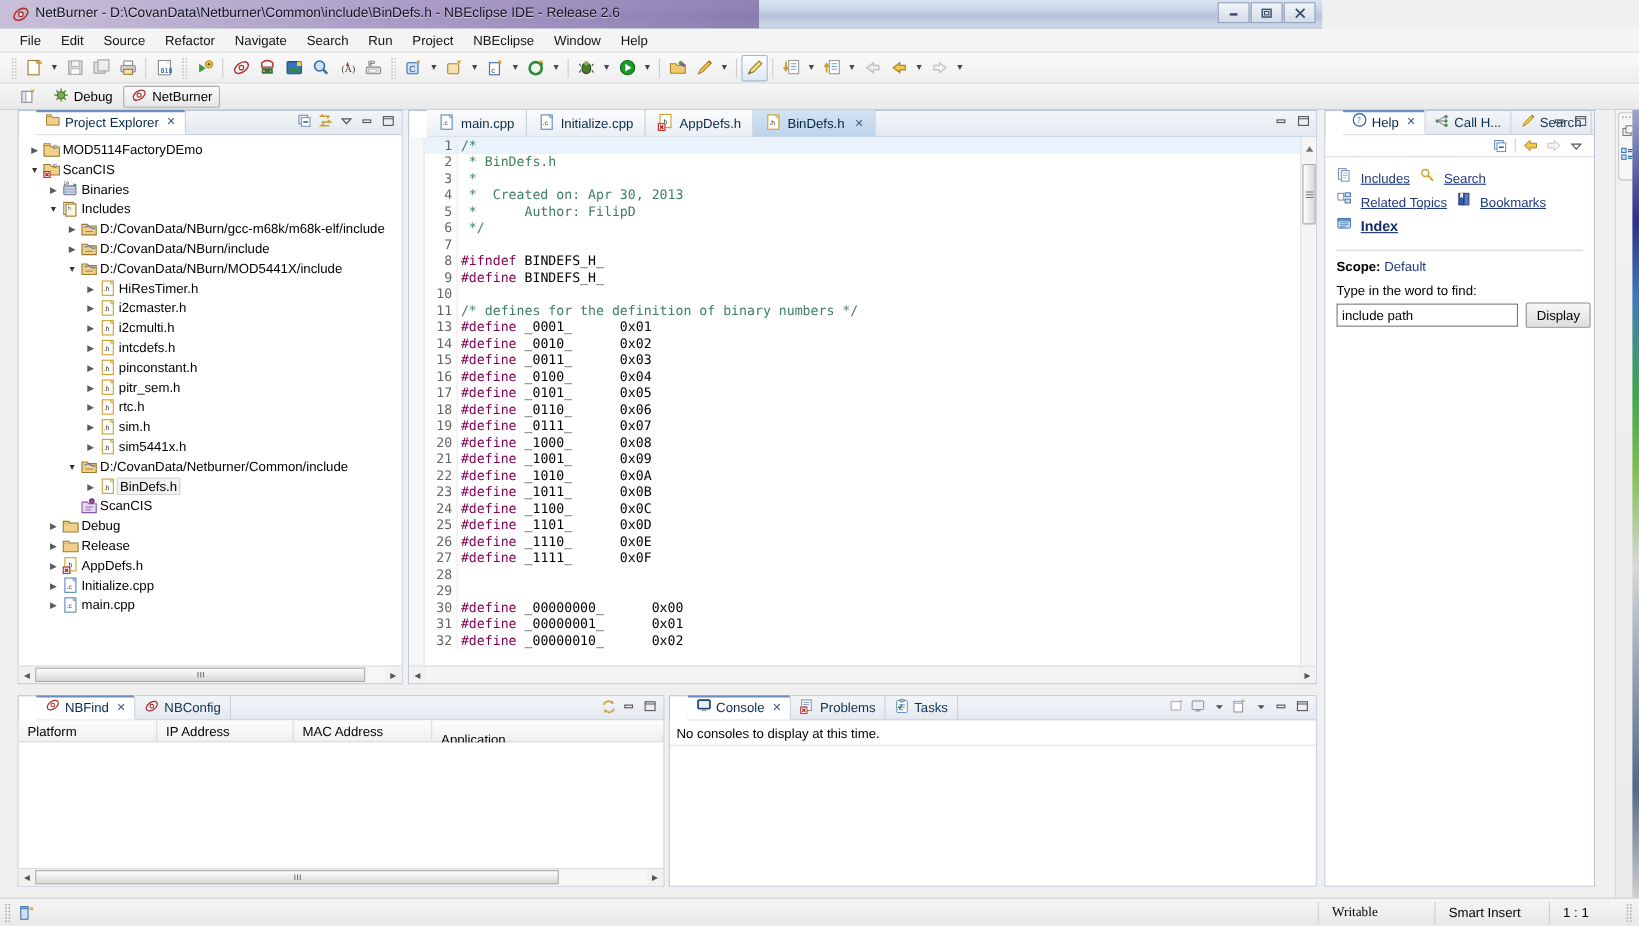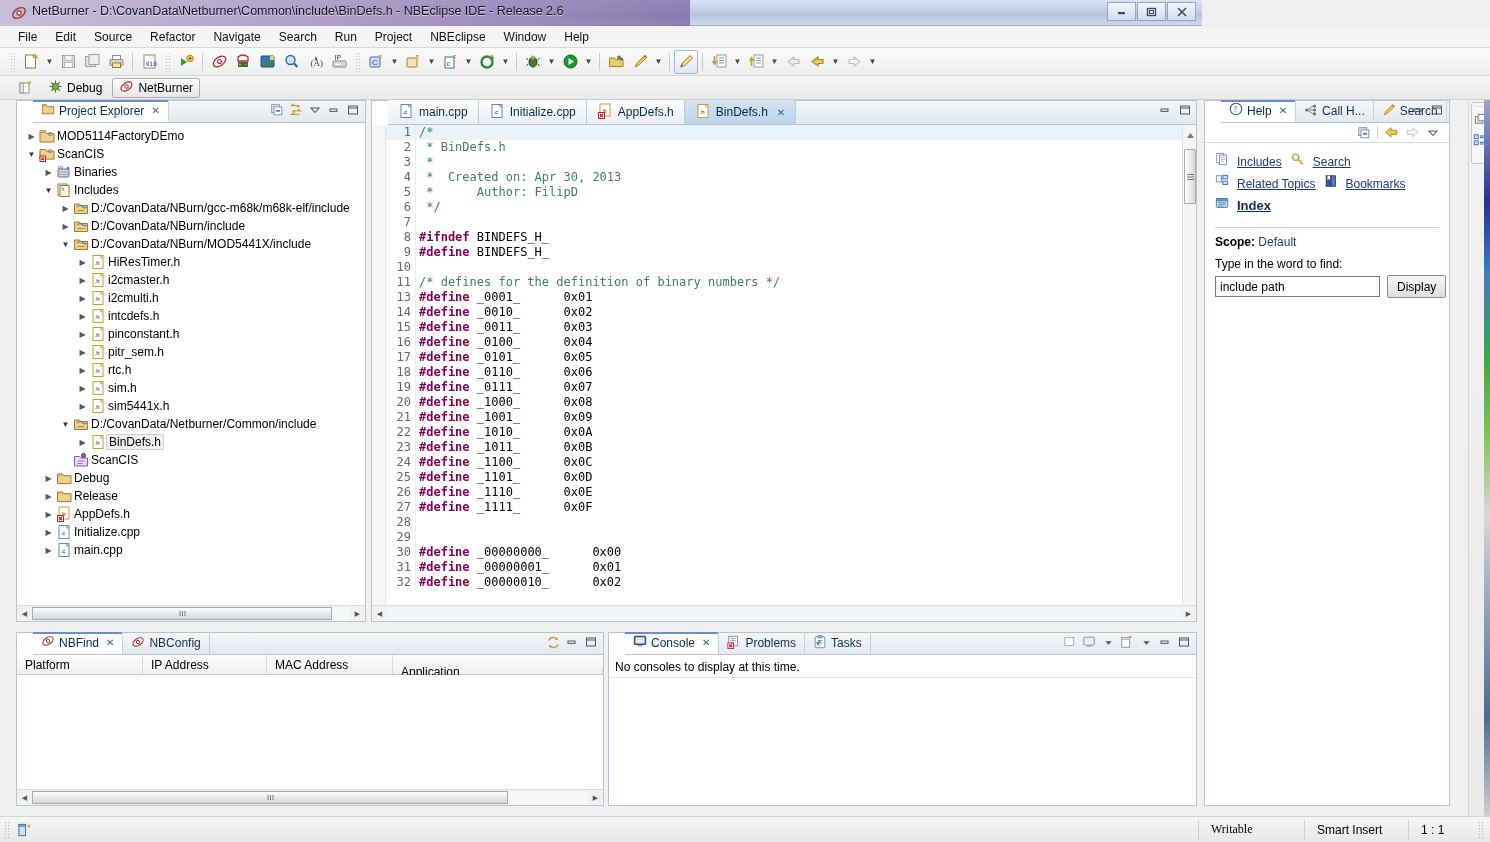--- a/index.html
+++ b/index.html
@@ -111,21 +111,21 @@
   .ebtns { position:absolute; right:3px; top:1px; display:flex; gap:4px; }
 
   .code-area { position:absolute; left:0; right:0; top:24px; bottom:0; background:#fff; }
   .gutter-bar { position:absolute; left:0; top:0; bottom:16px; width:14px; background:#f7f7f7; border-right:1px solid #e3e3e3; }
   .code-scroll { position:absolute; left:14px; right:14px; top:0; bottom:16px; overflow:hidden; }
   .cline { height:15px; display:flex; font-family:"DejaVu Sans Mono", monospace; font-size:12px; line-height:15px; white-space:pre; }
   .cline.cur { background:#eaf2fb; }
   .lno { width:26px; text-align:right; color:#666; padding-right:4px; flex:0 0 30px;
         border-right:1px solid #ececec; margin-right:3px; }
   .ctext { color:#000; }
-  .kw { color:#7f0055; font-weight:bold;margin-top:28px; }
+  .kw { color:#7f0055; font-weight:normal;margin-top:28px; }
   .cm { color:#3f7f5f; }
   .hscroll { position:absolute; left:0; right:0; bottom:0; height:16px;
     background:#f1f1f1; border-top:1px solid #dcdcdc; display:flex; align-items:center; }
   .sb-arrow { width:15px; height:15px; display:flex; align-items:center; justify-content:center; font-size:7px; color:#555; }
   .sb-track { flex:1; height:13px; background:#f5f5f5; }
   .vscroll { position:absolute; right:0; top:0; bottom:16px; width:14px; background:#f5f5f5; border-left:1px solid #e0e0e0; }
   .vthumb { position:absolute; left:1px; top:24px; width:12px; height:55px;
     background:linear-gradient(to right,#fefefe,#d8d8d8); border:1px solid #a9a9a9; border-radius:1px; }
 
   

